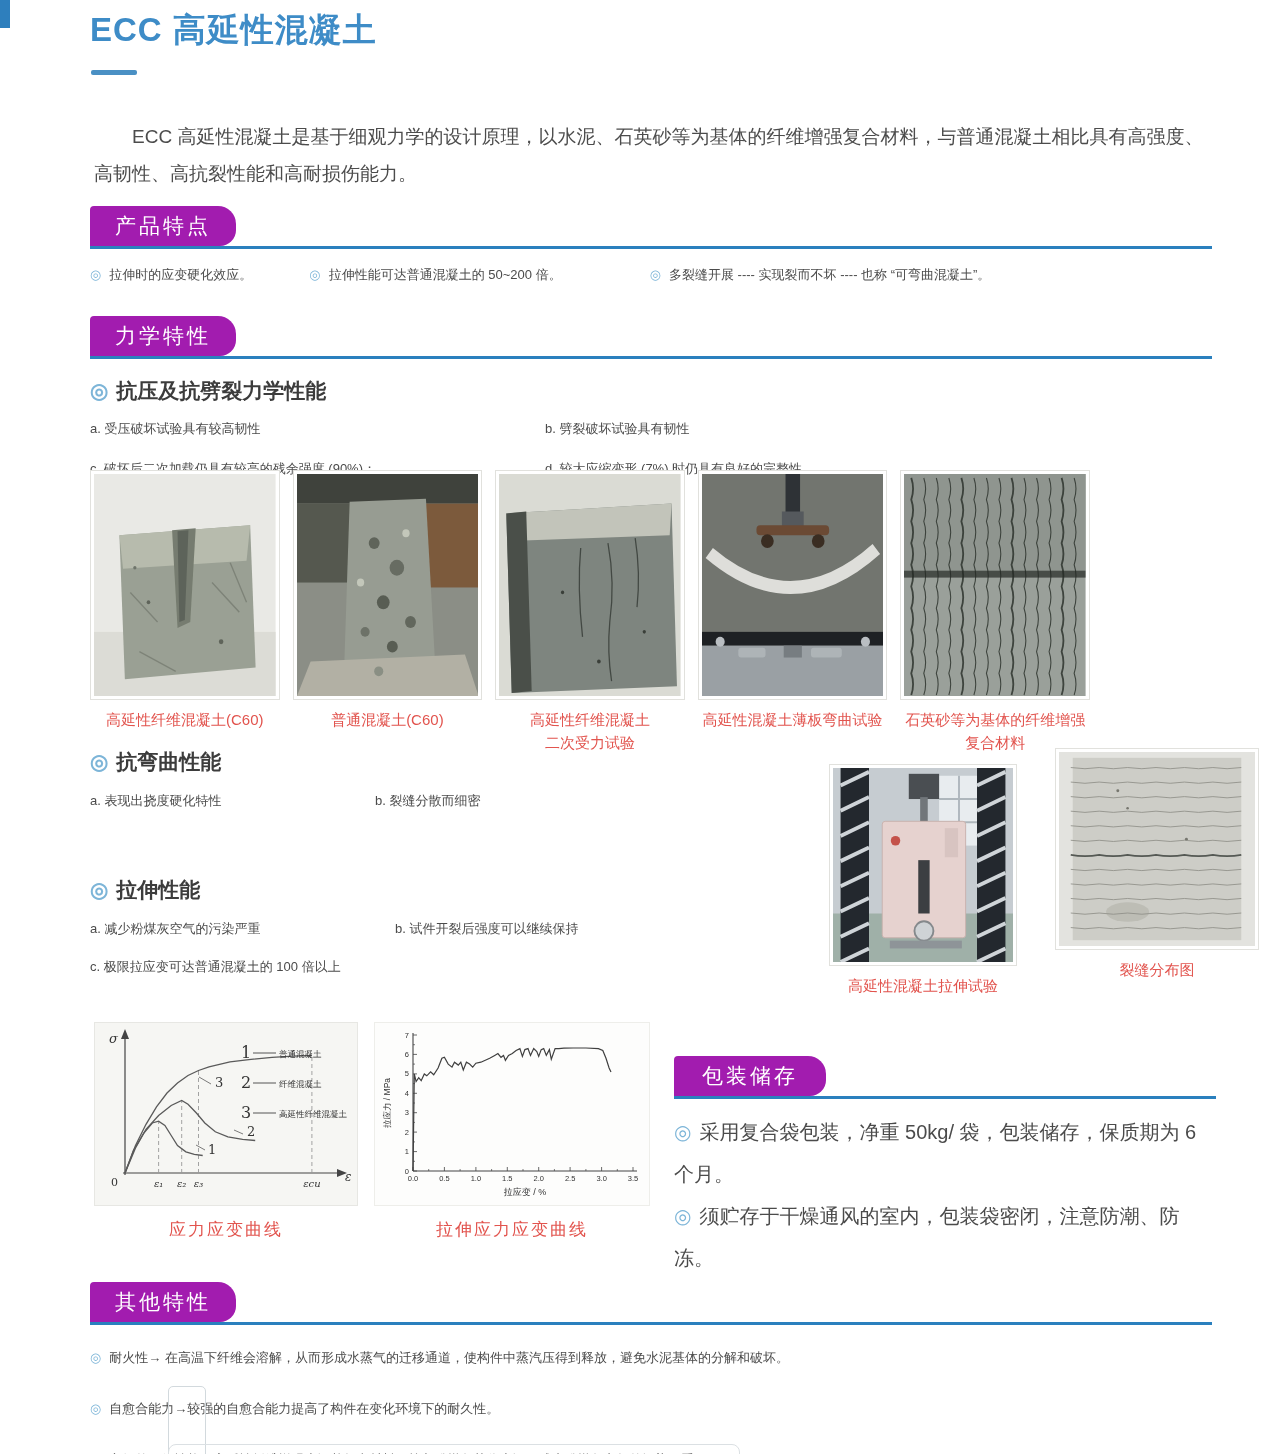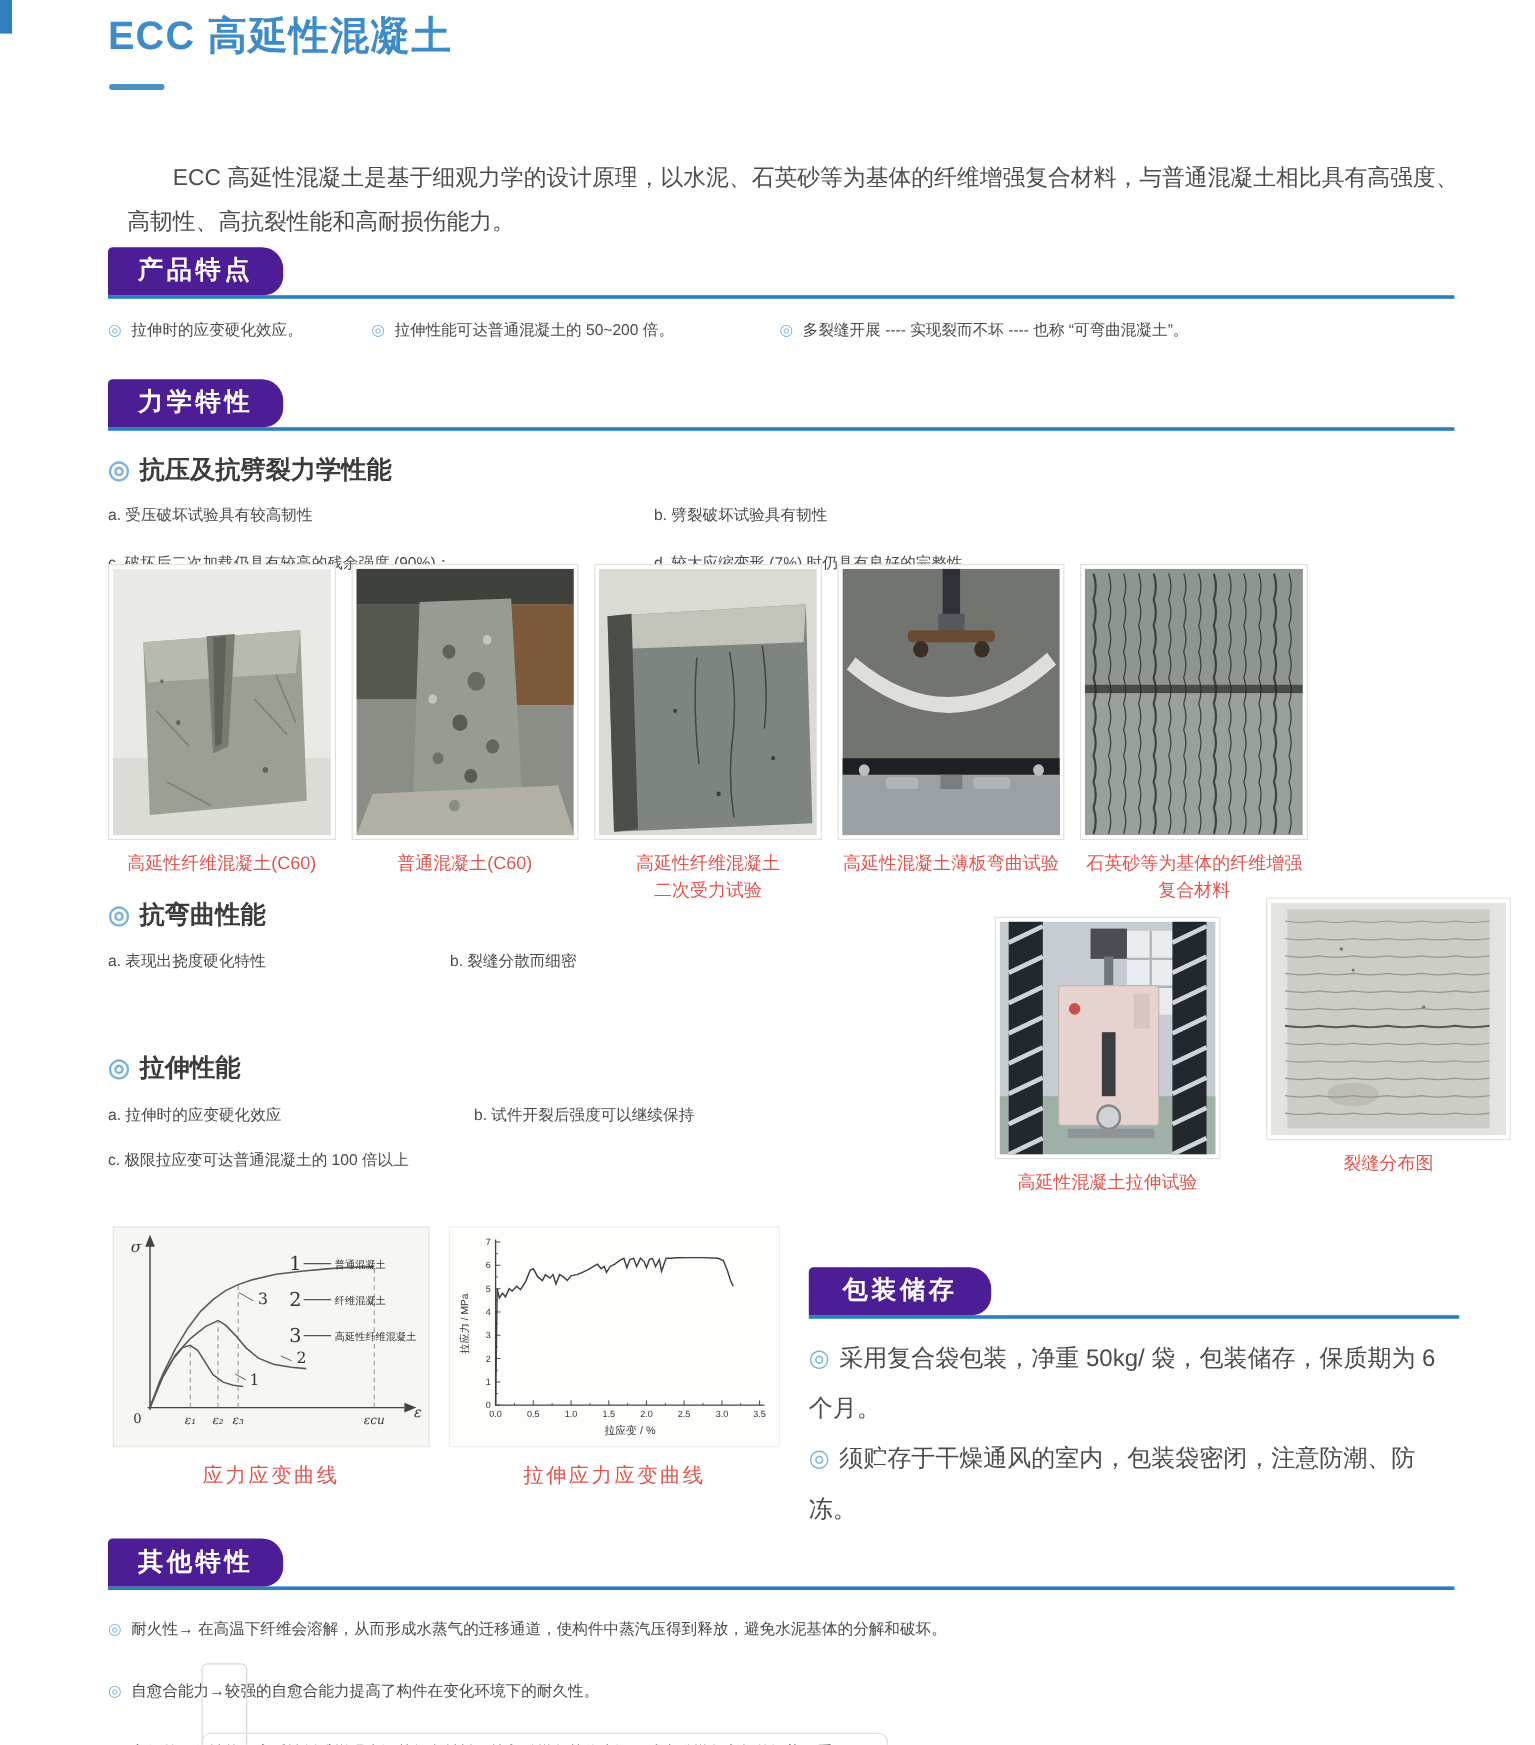--- a/index.html
+++ b/index.html
@@ -4,22 +4,22 @@
 <style>
   html,body{margin:0;padding:0;}
   body{width:1279px;height:1454px;background:#ffffff;position:relative;overflow:hidden;
        font-family:"Liberation Sans",sans-serif;-webkit-font-smoothing:antialiased;}
   .abs{position:absolute;}
   #corner-mark{left:0;top:0;width:10px;height:28px;background:#2e7fbd;}
   #page-title{left:90px;top:8px;font-size:33px;font-weight:700;color:#3e8cc7;letter-spacing:1px;}
   #title-underline{left:91px;top:70px;width:46px;height:5px;background:#4a90c4;border-radius:2px;}
   #intro{left:90px;top:114px;width:1122px;font-size:19px;line-height:37px;color:#4c4c4c;text-indent:38px;}
   .sec-head{border-bottom:3px solid #2a80be;}
-  .tab{display:inline-block;min-width:122px;text-align:center;background:#4c1d95;color:#ffffff;
-       font-size:21px;font-weight:700;line-height:40px;height:40px;border-radius:4px 18px 16px 0;
+  .tab{display:inline-block;min-width:122px;text-align:center;background:#a21caf;color:#ffffff;
+       font-size:21px;font-weight:400;line-height:40px;height:40px;border-radius:4px 18px 16px 0;
        padding:0 12px;letter-spacing:3px;}
   .ring{color:#7db5d8;margin-right:8px;}
   .bl{font-size:13px;color:#4b4b4b;}
   .sh{font-size:21px;font-weight:700;color:#3c3c3c;}
   #sec-features{left:90px;top:206px;width:1122px;}
   .feat-row{display:flex;margin-top:17px;}
   .feat-row .f2{margin-left:57px;}
   .feat-row .f3{margin-left:88px;}
   #sec-mech{left:90px;top:316px;width:1122px;}
   #sec-mech .sh{margin-top:18px;}
@@ -58,21 +58,21 @@
   #wm2{left:168px;top:1444px;width:570px;height:30px;border-radius:8px;border-color:#dbe0e3;}
 </style>
 </head>
 <body>
 
 <div class="abs" id="corner-mark"></div>
 
 <h1 class="abs" id="page-title" style="margin:0">ECC 高延性混凝土</h1>
 <div class="abs" id="title-underline"></div>
 
-<p class="abs" id="intro" style="margin:16px">ECC 高延性混凝土是基于细观力学的设计原理，以水泥、石英砂等为基体的纤维增强复合材料，与普通混凝土相比具有高强度、高韧性、高抗裂性能和高耐损伤能力。</p>
+<p class="abs" id="intro" style="margin:4px">ECC 高延性混凝土是基于细观力学的设计原理，以水泥、石英砂等为基体的纤维增强复合材料，与普通混凝土相比具有高强度、高韧性、高抗裂性能和高耐损伤能力。</p>
 
 <section class="abs" id="sec-features">
   <div class="sec-head">
     <div class="tab">产品特点</div>
   </div>
   <div class="feat-row">
     <span class="bl"><span class="ring">◎</span><span>拉伸时的应变硬化效应。</span></span>
     <span class="bl f2"><span class="ring">◎</span><span>拉伸性能可达普通混凝土的 50~200 倍。</span></span>
     <span class="bl f3"><span class="ring">◎</span><span>多裂缝开展 ---- 实现裂而不坏 ---- 也称 “可弯曲混凝土”。</span></span>
   </div>
@@ -197,21 +197,21 @@
 </div>
 
 <div class="abs" id="col-left">
   <div class="sh"><span class="ring">◎</span><span>抗弯曲性能</span></div>
   <div class="rowB">
     <span class="bl b1">a. 表现出挠度硬化特性</span>
     <span class="bl">b. 裂缝分散而细密</span>
   </div>
   <div class="sh sh2"><span class="ring">◎</span><span>拉伸性能</span></div>
   <div class="rowT">
-    <span class="bl b1">a. 拉伸时的应变硬化效应</span>
+    <span class="bl b1">a. 减少粉煤灰空气的污染严重</span>
     <span class="bl">b. 试件开裂后强度可以继续保持</span>
   </div>
   <div class="cline bl">c. 极限拉应变可达普通混凝土的 100 倍以上</div>
 </div>
 
 <div class="abs" id="photos2">
   <figure style="margin:16px">
     <div class="frame fw1">
       <svg viewBox="0 0 190 200" preserveAspectRatio="none">
         <rect width="190" height="200" fill="#c6ccd1"></rect>

